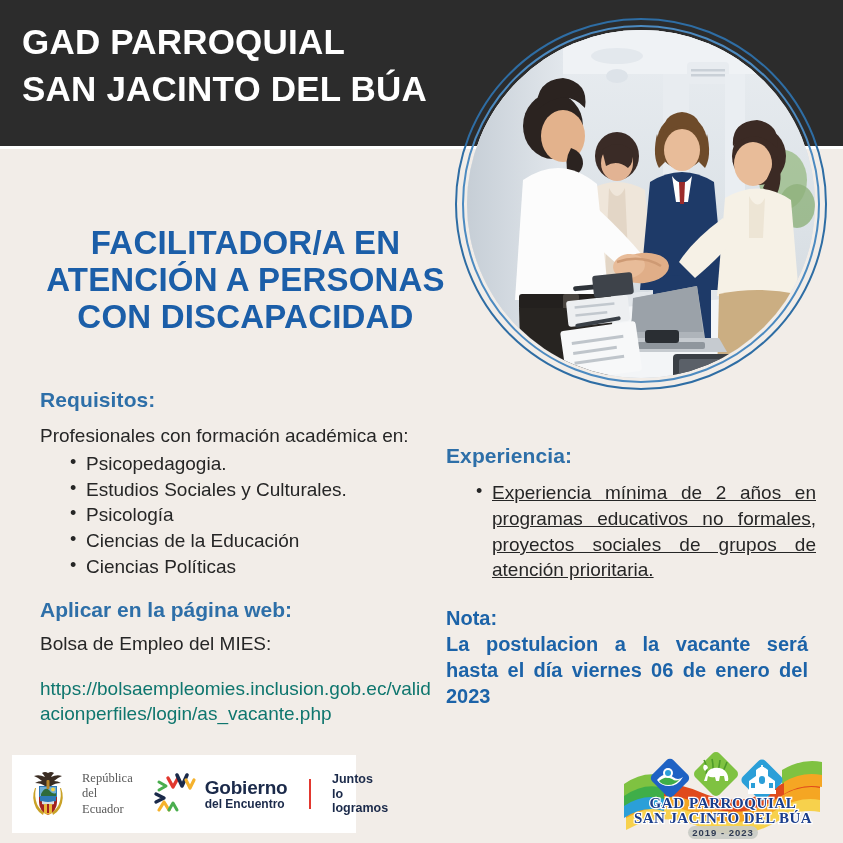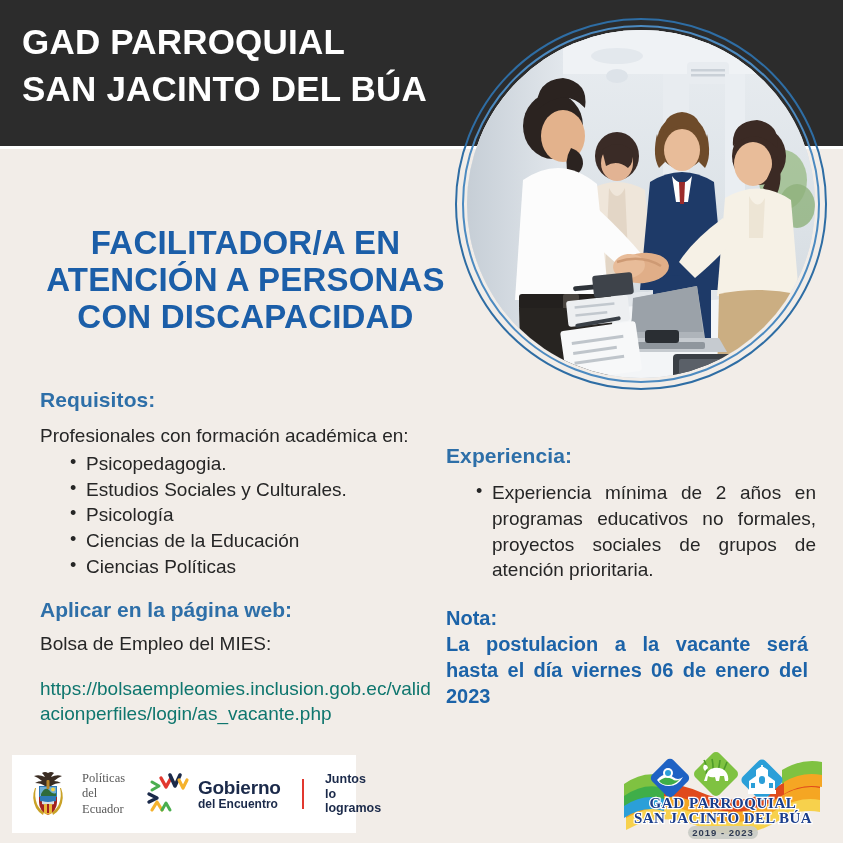--- a/index.html
+++ b/index.html
@@ -80,21 +80,21 @@
     margin:2px 0 0 0;padding:0 0 0 30px;list-style:none;
   }
   ul.bullets li{
     color:#262626;font-size:19px;line-height:1.36;position:relative;
     padding-left:16px;
   }
   ul.bullets li::before{
     content:"\2022";position:absolute;left:0;top:-1px;
     color:#262626;font-size:18px;
   }
-  ul.bullets.just li{text-align:justify;}
+  ul.bullets.just li{text-align:justify;text-decoration:underline;}
 
   .gap-18{height:18px;}
   .gap-24{height:24px;}
 
   .apply-head{
     color:#2E6FA8;font-size:21px;font-weight:bold;margin:0 0 11px 0;
   }
   .apply-sub{color:#262626;font-size:19px;margin:0;}
   .apply-url{
     color:#0f766e;font-size:19px;line-height:1.30;margin:22px 0 0 0;
@@ -309,21 +309,21 @@
           <path d="M14 27 l16 0 l0 4 q-8 3 -16 0 Z" fill="#2E79B5"></path>
           <path d="M16 31 q6 2 12 0 l0 3 q-6 2 -12 0 Z" fill="#D8DEE4"></path>
           <path d="M18 34 l8 0 l0 9 q-4 3 -8 0 Z" fill="#E8B63A"></path>
           <rect x="21" y="34" width="2" height="9" fill="#A3211F"></rect>
 
           <rect x="20.5" y="10" width="3" height="9" rx="1" fill="#B8862B"></rect>
         </svg>
       </span>
 
       <span class="ec-label">
-        <span>Políticas</span>
+        <span>República</span>
         <span>del Ecuador</span>
       </span>
 
       <span class="gob-mark">
         <span class="gob-arrows">
           <svg viewBox="0 0 44 44" aria-hidden="true">
             <path d="M6 10 l7 4 l-7 4" stroke="#4AAE4F" stroke-width="3" fill="none" stroke-linecap="round" stroke-linejoin="round"></path>
             <path d="M15 6 l5 9 l5 -9" stroke="#E2382F" stroke-width="3.4" fill="none" stroke-linecap="round" stroke-linejoin="round"></path>
             <path d="M24 3 l5 11 l5 -11" stroke="#1B2A4A" stroke-width="3.6" fill="none" stroke-linecap="round" stroke-linejoin="round"></path>
             <path d="M33 8 l4 8 l4 -8" stroke="#F5B22D" stroke-width="3.2" fill="none" stroke-linecap="round" stroke-linejoin="round"></path>

